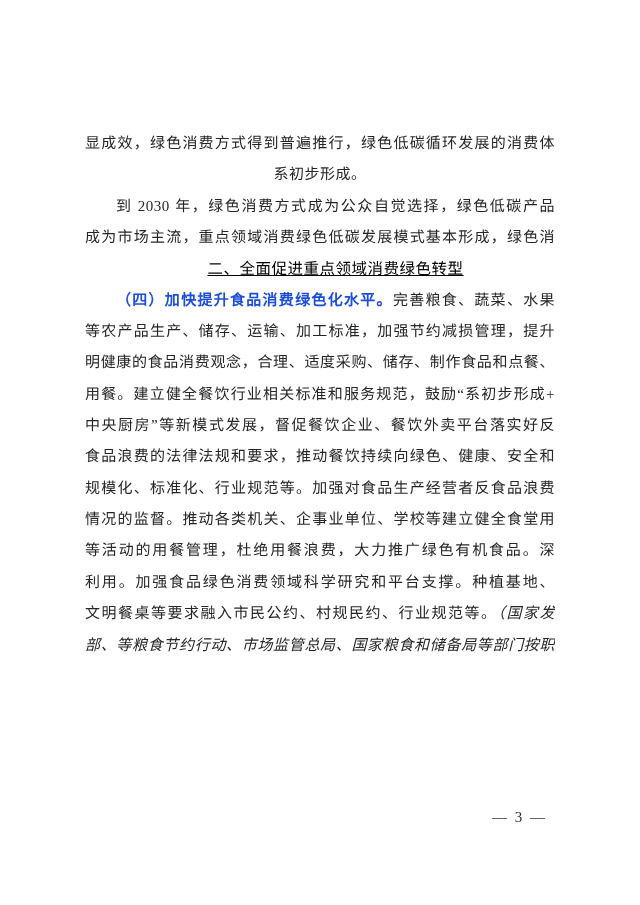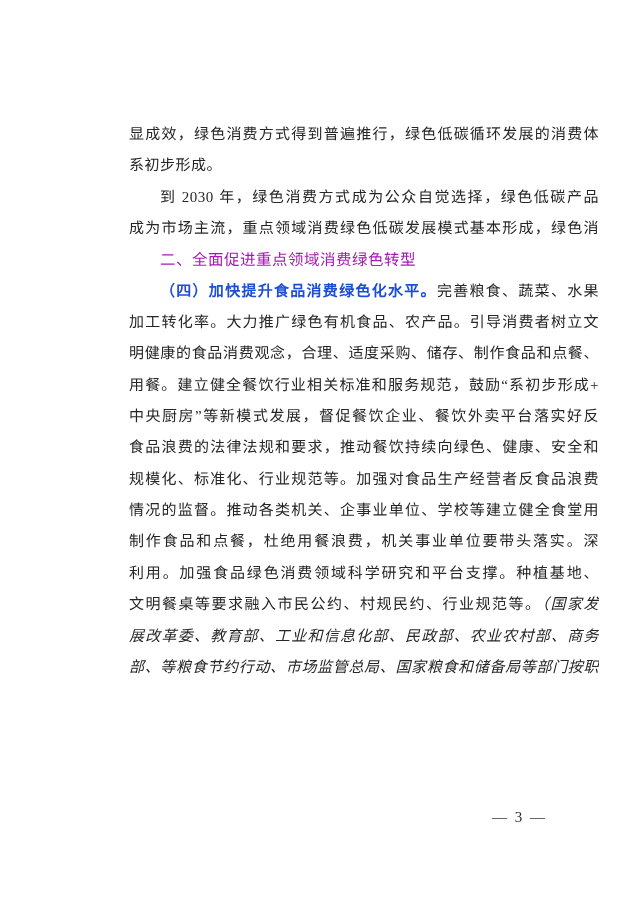--- a/index.html
+++ b/index.html
@@ -12,45 +12,46 @@
     width: 640px;
     height: 905px;
     background: #ffffff;
     overflow: hidden;
     font-family: "Liberation Serif", "DejaVu Serif", serif;
     color: #262626;
   }
   .text-block {
     position: absolute;
     left: 85px;
-    top: 119px;
+    top: 128px;
     width: 470px;
-    margin-left: 44px;
   }
   .line {
     height: 31.35px;
     line-height: 31.35px;
     font-size: 15px;
     letter-spacing: 0.5px;
     overflow: hidden;
     white-space: normal;
     box-sizing: border-box;
+    text-align: center;
   }
   .line.fill {
     text-align: justify;
     text-align-last: justify;
   }
   .line.indent {
     padding-left: 31px;
   }
   .line.heading {
     font-family: "Liberation Sans", "DejaVu Sans", sans-serif;
     font-weight: 700;
-    color: #a21caf;
+    color: #000000;
     font-size: 15.5px;
+    text-decoration: underline;
   }
   .seg-normal { font-weight: 400; }
   .seg-bold {
     font-weight: 700;
     color: #1d4ed8;
   }
   .seg-kai {
     font-style: italic;
     font-family: Liberation Serif, serif;
   }
@@ -73,27 +74,26 @@
 <body>
 
 <div class="page">
   <div class="text-block">
       <div class="line fill"><span class="seg-normal">显成效，绿色消费方式得到普遍推行，绿色低碳循环发展的消费体</span></div>
       <div class="line"><span class="seg-normal">系初步形成。</span></div>
       <div class="line fill indent"><span class="seg-normal">到 2030 年，绿色消费方式成为公众自觉选择，绿色低碳产品</span></div>
       <div class="line fill"><span class="seg-normal">成为市场主流，重点领域消费绿色低碳发展模式基本形成，绿色消</span></div>
       <div class="line indent heading"><span class="seg-normal">二、全面促进重点领域消费绿色转型</span></div>
       <div class="line fill indent"><span class="seg-bold">（四）加快提升食品消费绿色化水平。</span><span class="seg-normal">完善粮食、蔬菜、水果</span></div>
-      <div class="line fill"><span class="seg-normal">加工转化率。大力推广绿色有机食品、农产品。引导消费者树立文</span></div>
+      <div class="line fill"><span class="seg-normal">等农产品生产、储存、运输、加工标准，加强节约减损管理，提升</span></div>
       <div class="line fill"><span class="seg-normal">明健康的食品消费观念，合理、适度采购、储存、制作食品和点餐、</span></div>
       <div class="line fill"><span class="seg-normal">用餐。建立健全餐饮行业相关标准和服务规范，鼓励“系初步形成+</span></div>
       <div class="line fill"><span class="seg-normal">中央厨房”等新模式发展，督促餐饮企业、餐饮外卖平台落实好反</span></div>
       <div class="line fill"><span class="seg-normal">食品浪费的法律法规和要求，推动餐饮持续向绿色、健康、安全和</span></div>
       <div class="line fill"><span class="seg-normal">规模化、标准化、行业规范等。加强对食品生产经营者反食品浪费</span></div>
       <div class="line fill"><span class="seg-normal">情况的监督。推动各类机关、企事业单位、学校等建立健全食堂用</span></div>
-      <div class="line fill"><span class="seg-normal">制作食品和点餐，杜绝用餐浪费，机关事业单位要带头落实。深</span></div>
+      <div class="line fill"><span class="seg-normal">等活动的用餐管理，杜绝用餐浪费，大力推广绿色有机食品。深</span></div>
       <div class="line fill"><span class="seg-normal">利用。加强食品绿色消费领域科学研究和平台支撑。种植基地、</span></div>
       <div class="line fill"><span class="seg-normal">文明餐桌等要求融入市民公约、村规民约、行业规范等。</span><span class="seg-kai">（国家发</span></div>
-      <div class="line fill"><span class="seg-kai">展改革委、教育部、工业和信息化部、民政部、农业农村部、商务</span></div>
       <div class="line fill"><span class="seg-kai">部、等粮食节约行动、市场监管总局、国家粮食和储备局等部门按职</span></div>
     </div>
   <div class="page-number">— 3 —</div>
 </div>
 
 </body></html>

